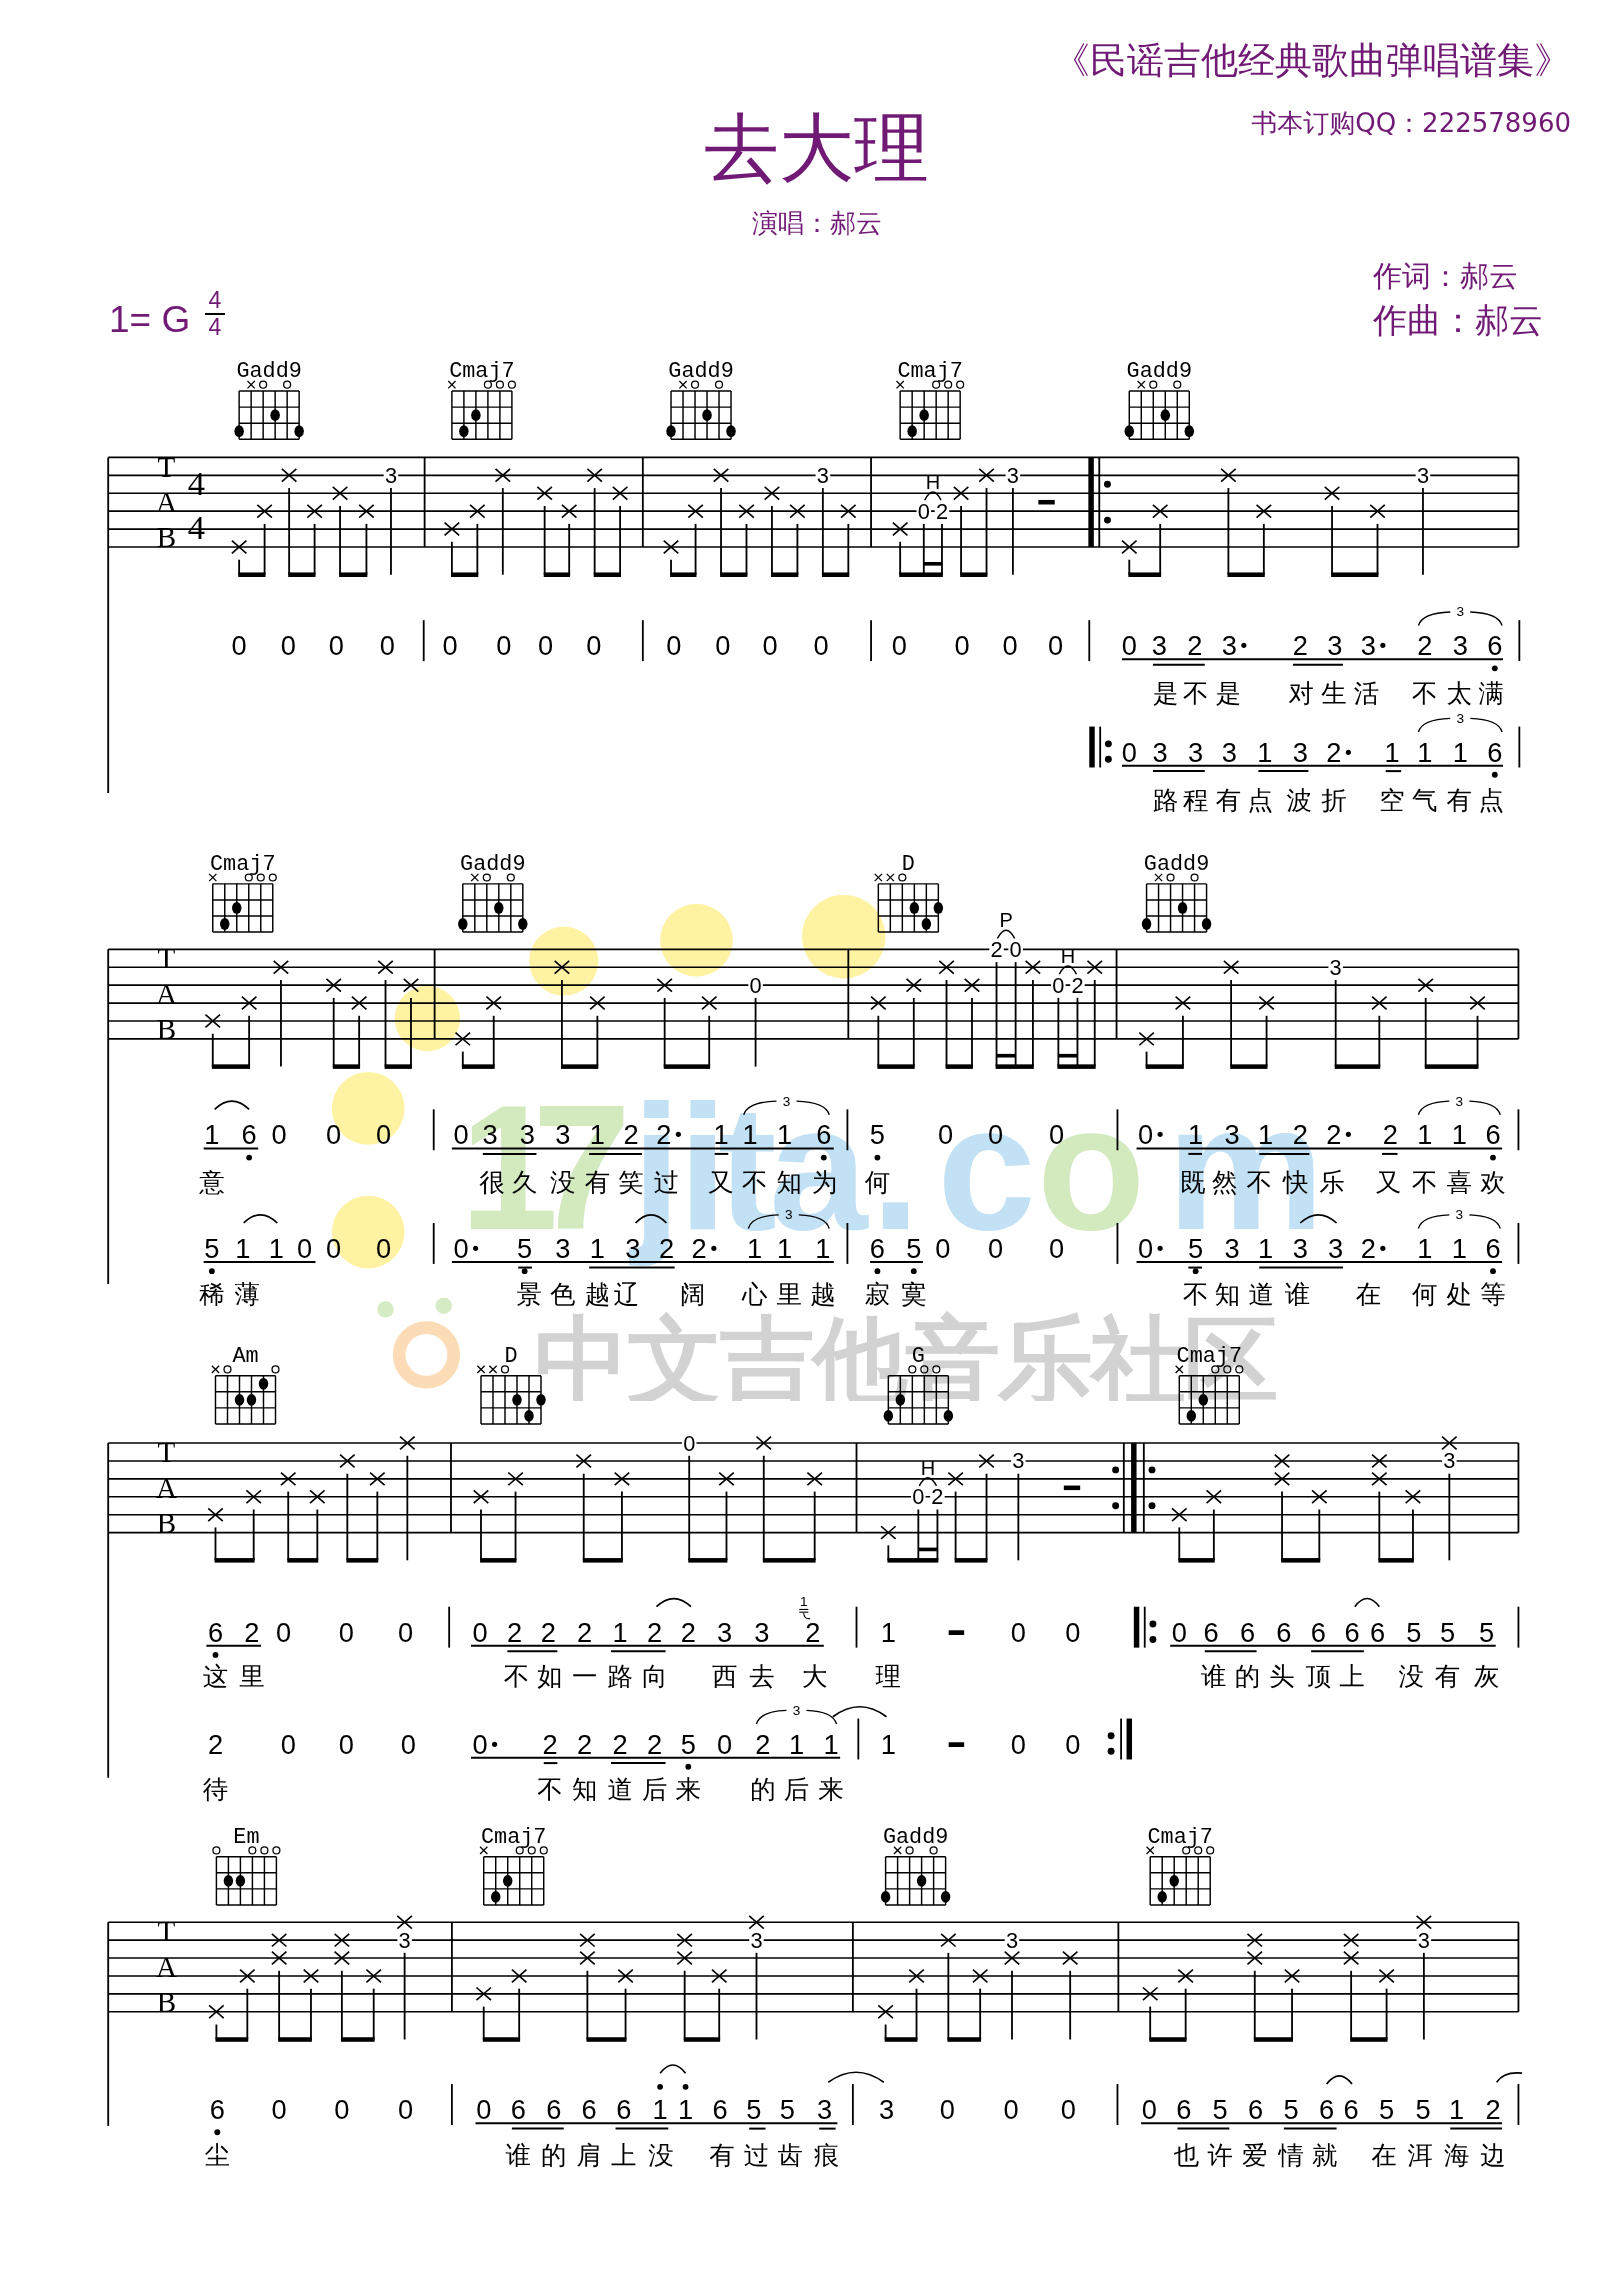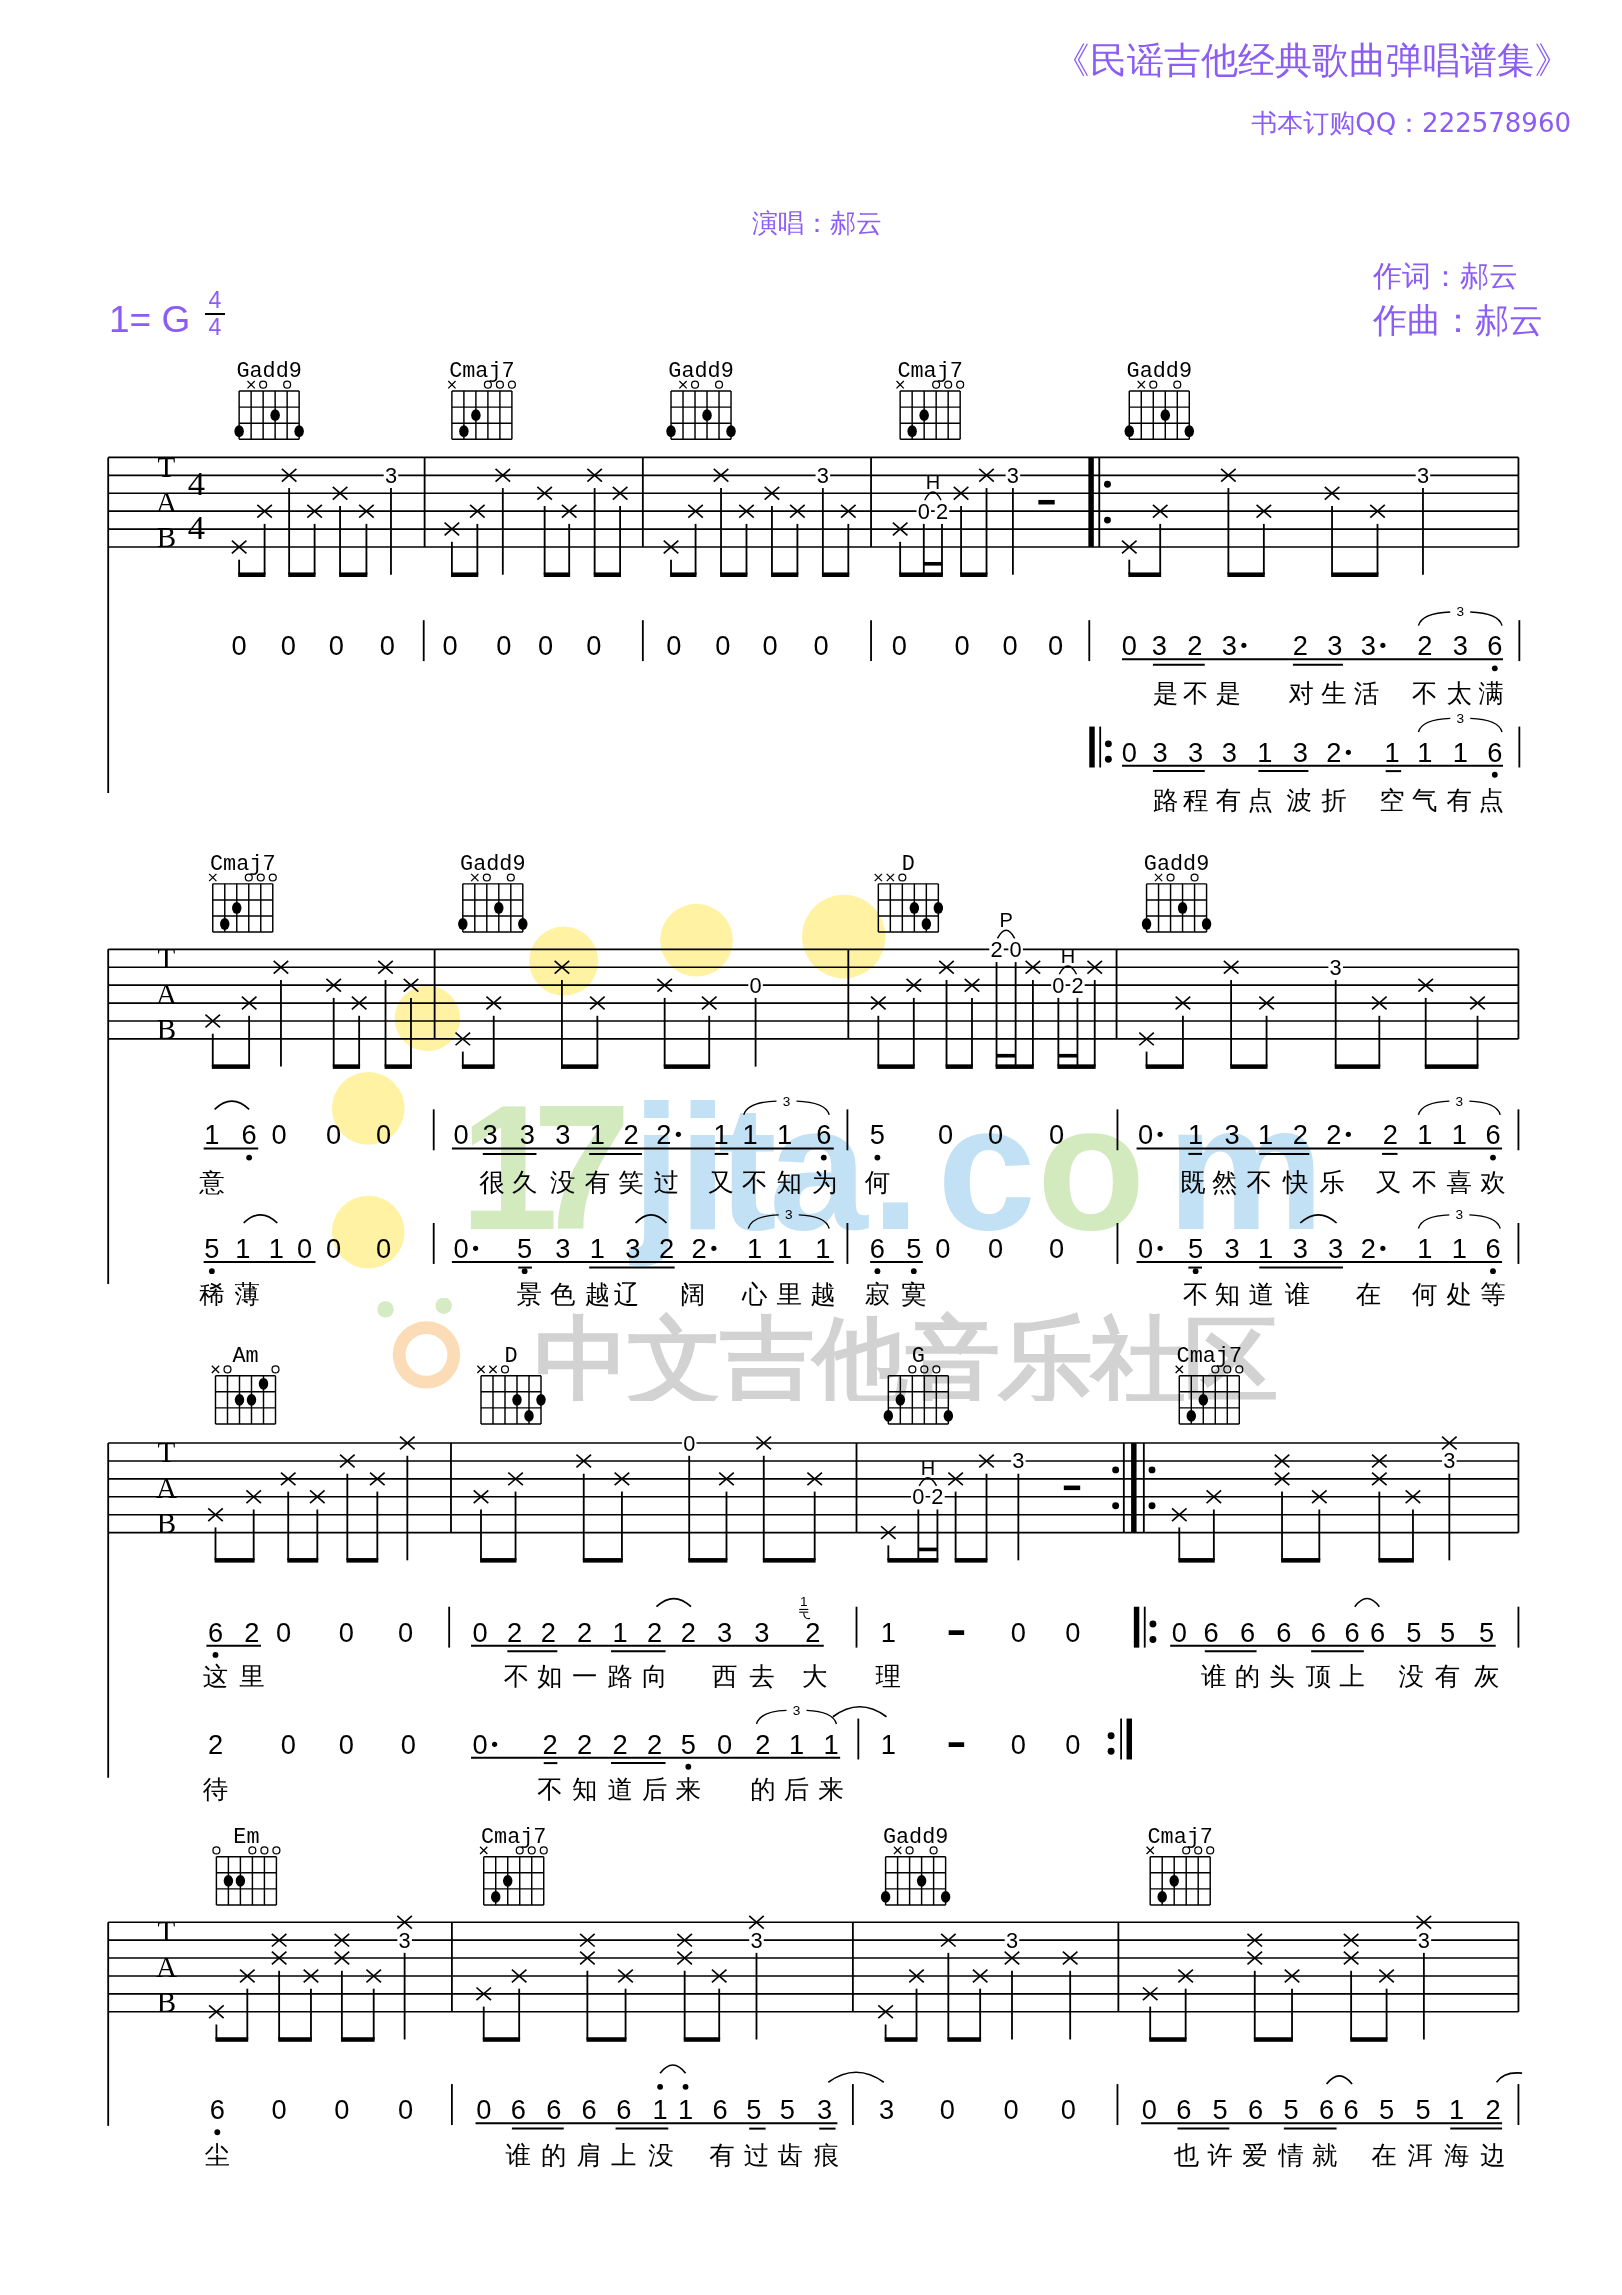--- a/index.html
+++ b/index.html
@@ -1,16 +1,16 @@
 <!DOCTYPE html>
 <html style="font-size:14.5px"><head>
 <meta charset="utf-8">
 <style>
   html,body{margin:0;padding:0;background:#fff;}
-  #page{position:relative;width:1623px;height:2282px;overflow:hidden;background:#fff;color:#8b5cf6;font-family:"DejaVu Sans",sans-serif;}
+  #page{position:relative;width:1623px;height:2282px;overflow:hidden;background:#fff;color:#701a75;font-family:"DejaVu Sans",sans-serif;}
   .hdr{position:absolute;white-space:nowrap;line-height:1;font-family:"DejaVu Sans",sans-serif;}
   #book-title{right:52px;top:42px;font-size:37px;}
   #order-info{right:52px;top:110px;font-size:26px;}
   #song-title{left:544px;width:545px;text-align:center;top:111px;font-size:75px;}
   #singer{left:635px;width:364px;text-align:center;top:210px;font-size:26px;}
   #lyricist{left:1373px;top:262px;font-size:29px;}
   #composer{left:1373px;top:303px;font-size:34px;}
   #key{left:109px;top:301px;font-size:37px;font-family:"Liberation Sans",sans-serif;}
   #timesig{position:absolute;left:205px;top:289px;width:20px;font-family:"Liberation Sans",sans-serif;font-size:23px;line-height:1;text-align:center;}
   #timesig .num{display:block;height:23px;}
@@ -30,20 +30,21 @@
   .lyric{font-family:"DejaVu Sans",sans-serif;font-size:28px;}
   .wm-site{font-family:"Liberation Sans",sans-serif;font-weight:bold;}
   .wm-comm{font-family:"DejaVu Sans",sans-serif;font-weight:bold;}
 </style>
 </head>
 <body>
 
 <div id="page">
   <div class="hdr" id="book-title">《民谣吉他经典歌曲弹唱谱集》</div>
   <div class="hdr" id="order-info">书本订购QQ：222578960</div>
+  <div class="hdr" id="song-title">去大理</div>
   <div class="hdr" id="singer">演唱：郝云</div>
   <div class="hdr" id="lyricist">作词：郝云</div>
   <div class="hdr" id="composer">作曲：郝云</div>
   <div class="hdr" id="key">1= G</div>
   <div id="timesig">
     <span class="num">4</span>
     <span class="bar"></span>
     <span class="num">4</span>
   </div>
   <svg id="score" width="1623" height="2296" viewBox="0 0 1785 2525">

